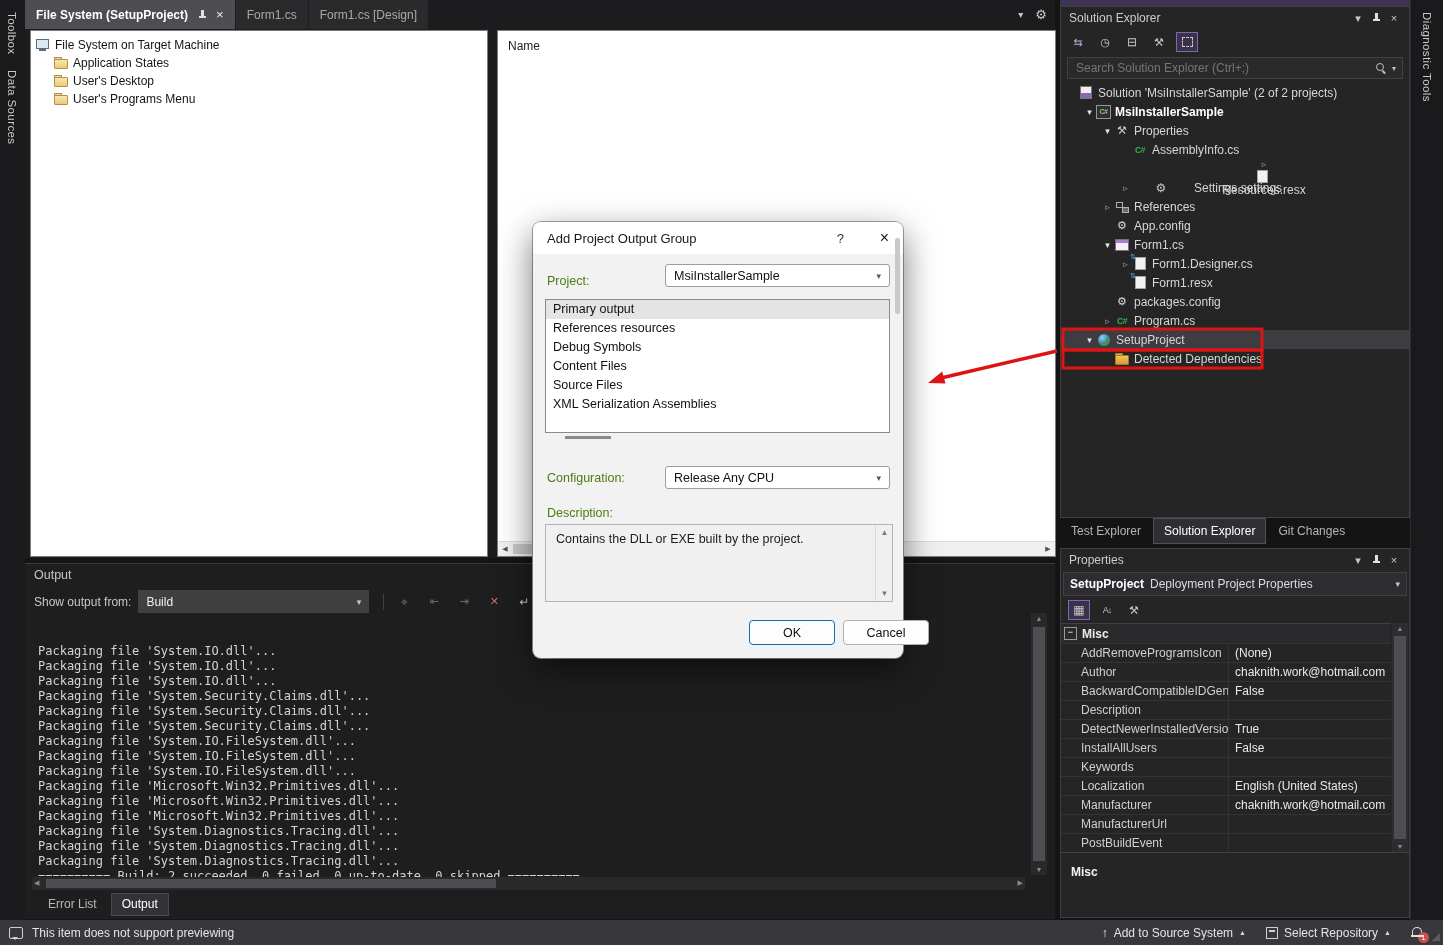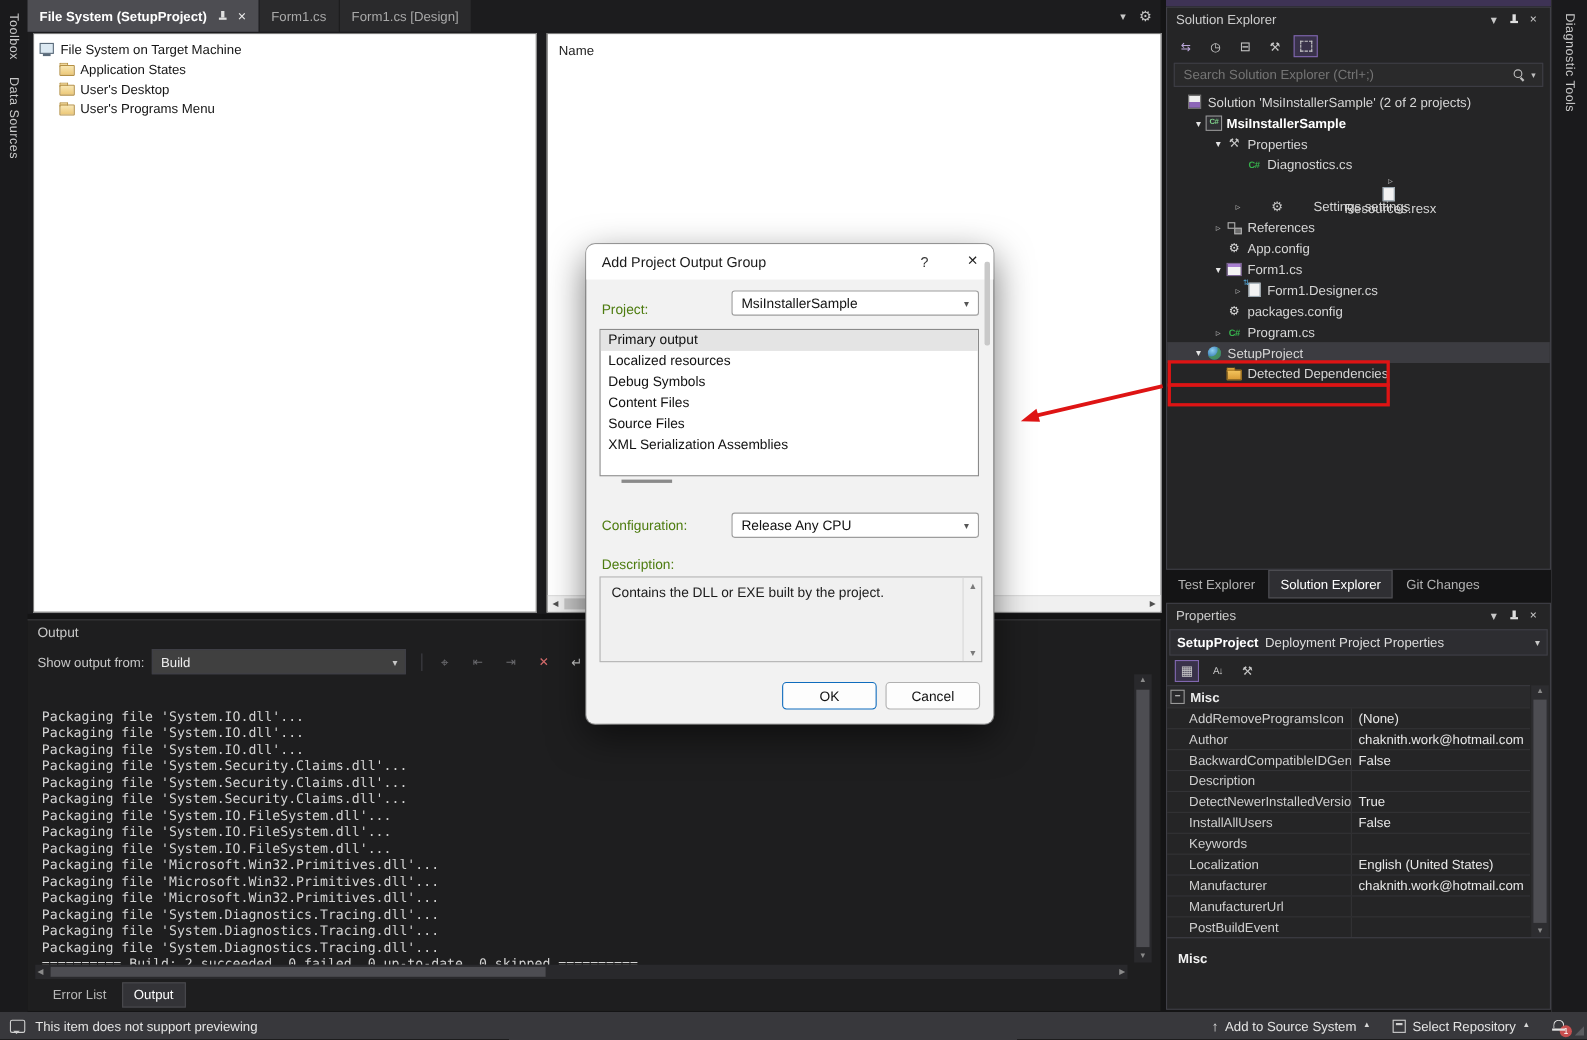--- a/index.html
+++ b/index.html
@@ -121,21 +121,21 @@
   #dlg-list{position:absolute;left:12px;top:77px;width:345px;height:134px;background:#fff;border:1px solid #8a8a8a;overflow:hidden;box-sizing:border-box;}
   .dlg-item{height:19px;box-sizing:border-box;padding:2px 0 0 7px;font-size:12.5px;color:#111;cursor:pointer;white-space:nowrap;}
   .dlg-item.selected{background:#e4e4e4;}
   #dlg-list-vscroll{position:absolute;right:3px;top:16px;width:5px;height:76px;background:#c9c9c9;border-radius:2px;}
   #dlg-list-hthumb{position:absolute;left:32px;top:214px;width:46px;height:3px;background:#8a8a8a;}
   #dlg-desc{position:absolute;left:12px;top:302px;width:348px;height:78px;background:#f0f0f0;border:1px solid #b3b3b3;box-sizing:border-box;font-size:12.5px;color:#1b1b1b;padding:7px 26px 7px 10px;}
   #dlg-desc-sb{position:absolute;left:342px;top:303px;width:17px;height:76px;border-left:1px solid #d8d8d8;}
   #dlg-desc-sb .up{position:absolute;top:3px;left:0;right:0;text-align:center;font-size:8px;color:#7a7a7a;}
   #dlg-desc-sb .dn{position:absolute;bottom:3px;left:0;right:0;text-align:center;font-size:8px;color:#7a7a7a;}
   .dlg-btn{position:absolute;top:398px;width:86px;height:25px;background:#fdfdfd;border:1px solid #b0b0b0;border-radius:4px;
-           font-size:12.5px;color:#111;display:flex;align-items:center;justify-content:center;cursor:pointer;font-family:"Liberation Sans",sans-serif;}
+           font-size:12.5px;color:#111;display:flex;align-items:center;justify-content:center;cursor:pointer;font-family:"Liberation Sans",sans-serif;margin-left:38px;}
   #btn-ok{left:178px;border:1.5px solid #0f6cbd;}
   #btn-cancel{left:272px;}
 
   
   .islot{display:inline-flex;position:relative;width:16px;height:14px;align-items:center;justify-content:center;margin-right:4px;flex:none;font-style:normal;}
   .tbi{width:20px;height:18px;margin-right:0;}
   .icon-computer::before{content:"";position:absolute;left:1px;top:1px;width:11px;height:8px;border:1px solid #5b6b7a;background:#dce9f2;}
   .icon-computer::after{content:"";position:absolute;left:4px;bottom:1px;width:7px;height:2px;background:#5b6b7a;}
   .icon-special-folder::before{content:"";position:absolute;left:1px;top:1px;width:6px;height:3px;background:#f0d79a;border:1px solid #b49045;border-bottom:0;border-radius:1px 1px 0 0;}
   .icon-special-folder::after{content:"";position:absolute;left:1px;top:3px;width:12px;height:8px;background:linear-gradient(#f8e7b4,#ecc878);border:1px solid #b49045;border-radius:1px;}
@@ -325,21 +325,21 @@
         <span class="selabel">MsiInstallerSample</span>
       </div>
         <div class="serow" style="padding-left: 40px;">
         <span class="expander exp-open"></span>
         <span class="islot icon-wrench"></span>
         <span class="selabel">Properties</span>
       </div>
         <div class="serow" style="padding-left: 58px;">
         <span class="expander exp-none"></span>
         <span class="islot icon-csharp"></span>
-        <span class="selabel">Diagnostics.cs</span>
+        <span class="selabel">AssemblyInfo.cs</span>
       </div>
         <div class="serow" style="padding-left: 58px; flex-direction: column;">
         <span class="expander exp-closed"></span>
         <span class="islot icon-doc"></span>
         <span class="selabel">Resources.resx</span>
       </div>
         <div class="serow" style="padding-left: 58px; gap: 21px;">
         <span class="expander exp-closed"></span>
         <span class="islot icon-gear"></span>
         <span class="selabel">Settings.settings</span>
@@ -356,20 +356,25 @@
       </div>
         <div class="serow" style="padding-left: 40px;">
         <span class="expander exp-open"></span>
         <span class="islot icon-form"></span>
         <span class="selabel">Form1.cs</span>
       </div>
         <div class="serow" style="padding-left: 58px;">
         <span class="expander exp-closed"></span>
         <span class="islot icon-designer"></span>
         <span class="selabel">Form1.Designer.cs</span>
+      </div>
+        <div class="serow" style="padding-left: 58px;">
+        <span class="expander exp-none"></span>
+        <span class="islot icon-designer"></span>
+        <span class="selabel">Form1.resx</span>
       </div>
         <div class="serow" style="padding-left: 40px;">
         <span class="expander exp-none"></span>
         <span class="islot icon-config"></span>
         <span class="selabel">packages.config</span>
       </div>
         <div class="serow" style="padding-left: 40px;">
         <span class="expander exp-closed"></span>
         <span class="islot icon-csharp"></span>
         <span class="selabel">Program.cs</span>
@@ -506,21 +511,21 @@
     <span id="dlg-close">×</span>
 
     <span class="dlg-label" style="left:14px;top:52px">Project:</span>
     <div class="combo-light" style="left:132px;top:42px;width:225px;height:23px">
       <span>MsiInstallerSample</span>
       <span class="chevl">▾</span>
     </div>
 
     <div id="dlg-list">
       <div class="dlg-item selected">Primary output</div>
-        <div class="dlg-item">Localized resources</div>
+        <div class="dlg-item">References resources</div>
         <div class="dlg-item">Debug Symbols</div>
         <div class="dlg-item">Content Files</div>
         <div class="dlg-item">Source Files</div>
         <div class="dlg-item">XML Serialization Assemblies</div>
     </div>
     <div id="dlg-list-vscroll"></div>
     <div id="dlg-list-hthumb"></div>
 
     <span class="dlg-label" style="left:14px;top:249px">Configuration:</span>
     <div class="combo-light" style="left:132px;top:244px;width:225px;height:23px">

